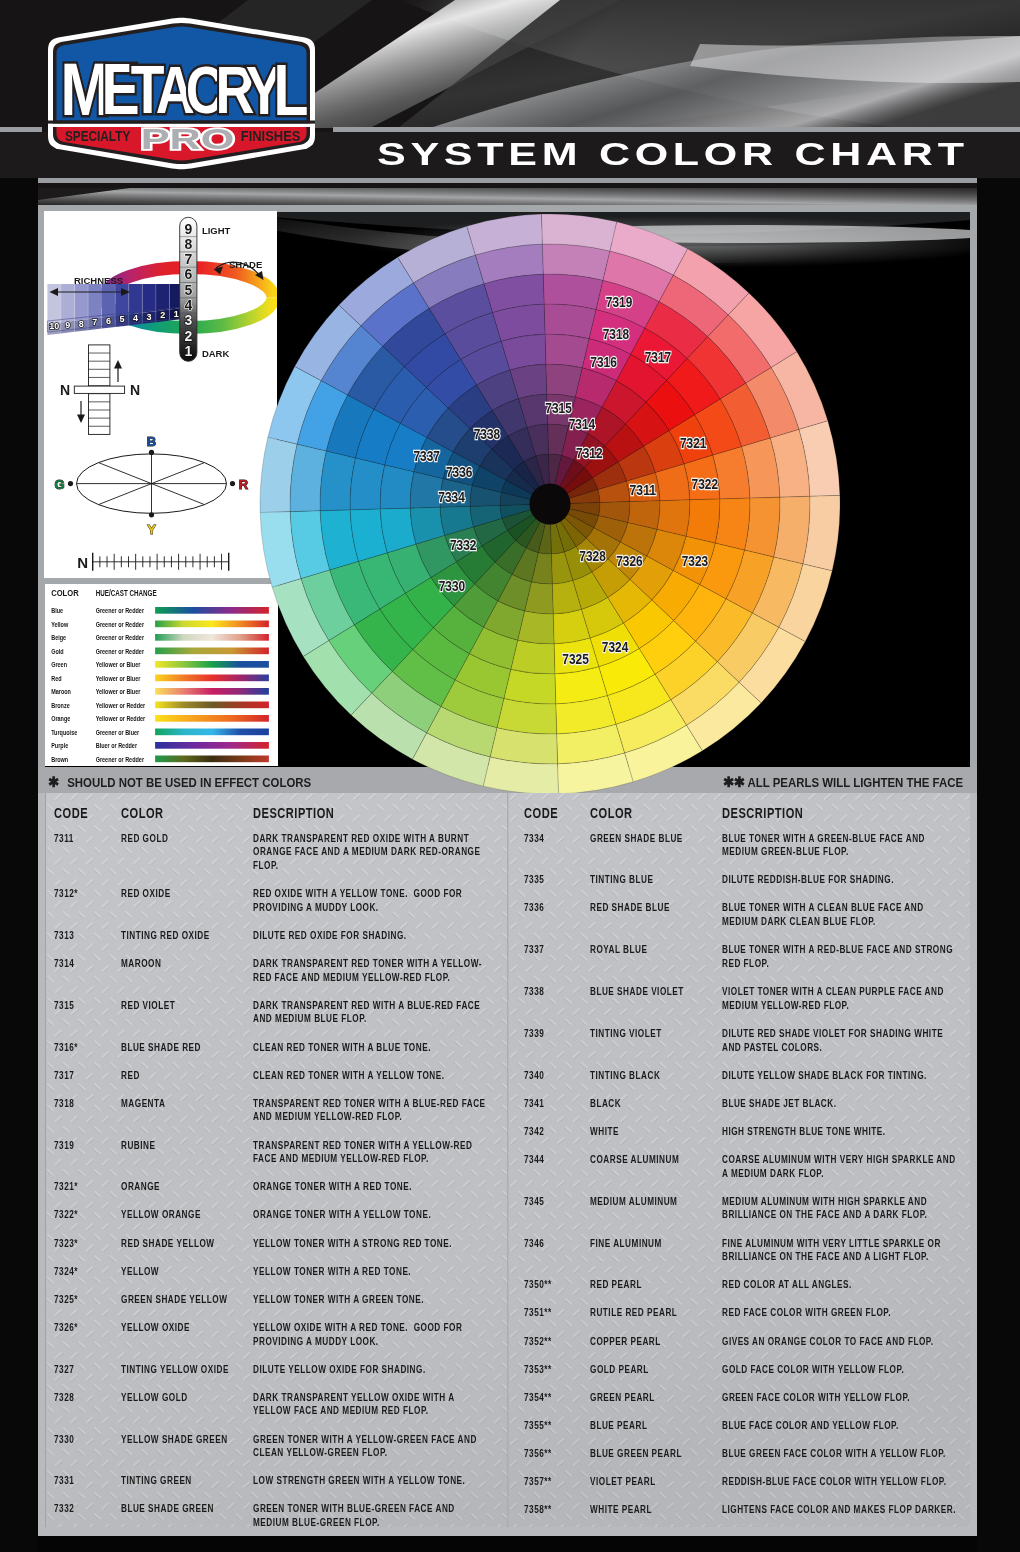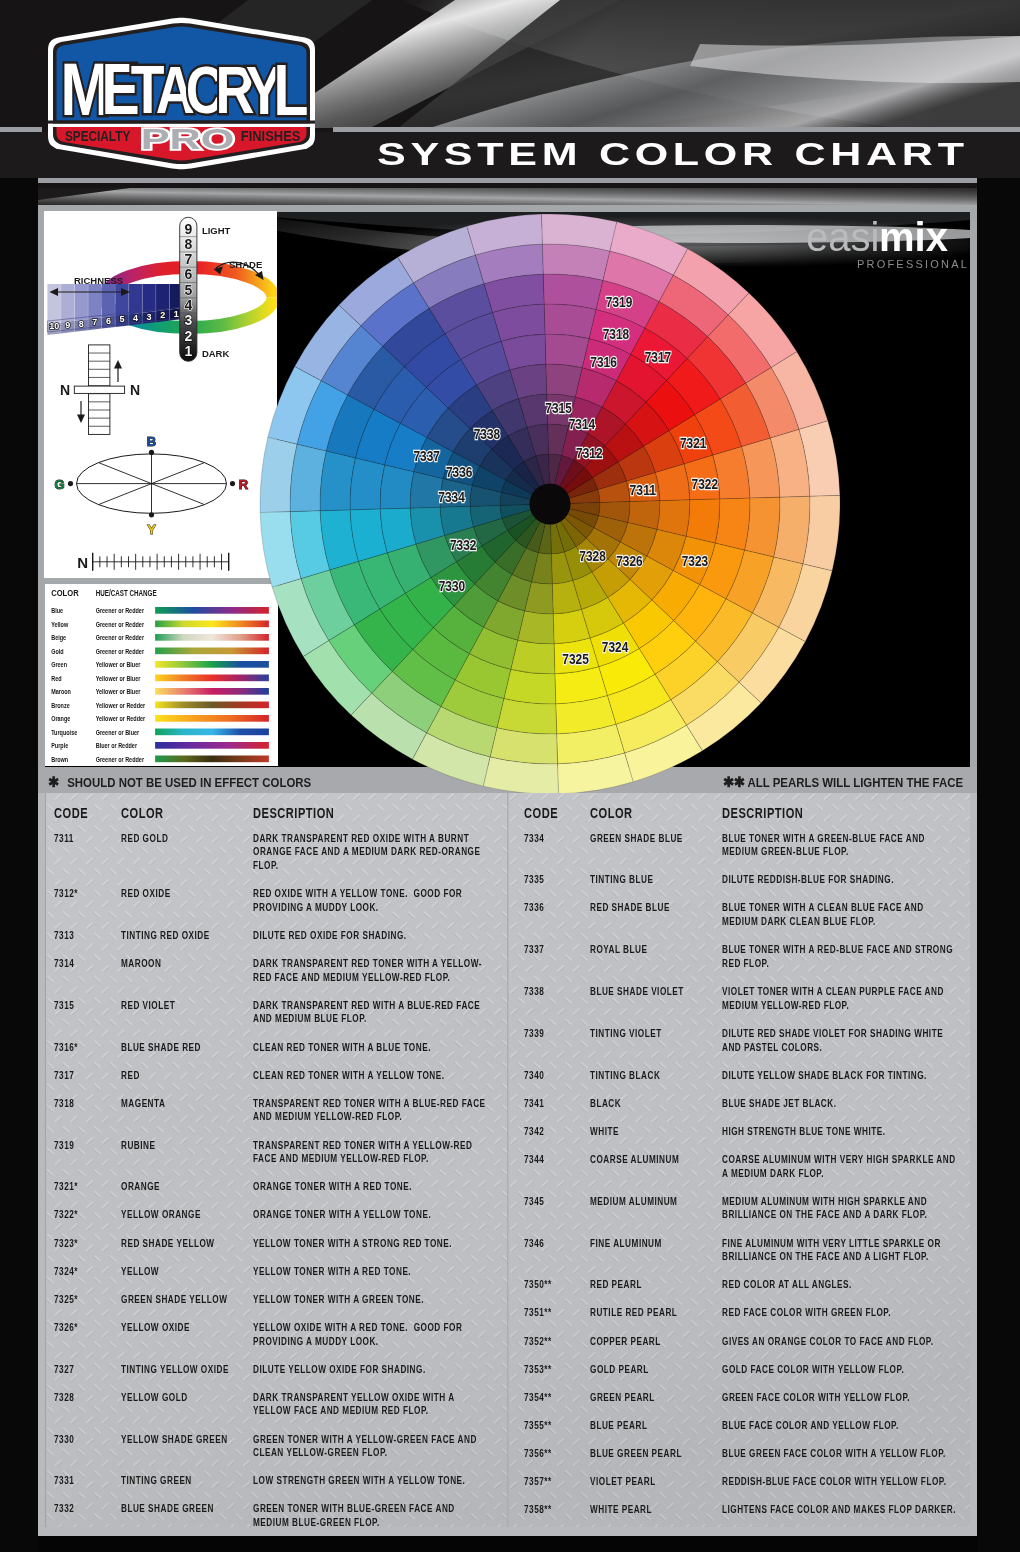--- a/index.html
+++ b/index.html
@@ -184,27 +184,20 @@
       </defs>
       <rect x="0" y="0" width="926" height="576" fill="#000000"></rect>
       <path d="M150 0 C330 10 520 40 926 8 L926 0 Z" fill="#3a3c3e" opacity="0.5"></path>
       <ellipse cx="640" cy="30" rx="330" ry="26" fill="url(#pg3)" opacity="0.55"></ellipse>
       <ellipse cx="700" cy="22" rx="250" ry="9" fill="#e6e8ea" opacity="0.65"></ellipse>
       <path d="M190 0 C360 26 560 48 926 24 L926 40 C560 66 340 44 170 6 Z" fill="url(#pg2)" opacity="0.45"></path>
       <ellipse cx="250" cy="0" rx="260" ry="40" fill="url(#pg1)" opacity="0.5"></ellipse>
     </svg>
   </div>
 
-  <div class="easimix">
-    <svg width="165" height="58" viewBox="0 0 165 58">
-      <text x="0" y="31" font-family="Liberation Sans, sans-serif" font-size="40" fill="#b9bbbd">easi</text>
-      <text x="73" y="31" font-family="Liberation Sans, sans-serif" font-size="40" font-weight="bold" fill="#ffffff">mix</text>
-      <text x="163" y="48" text-anchor="end" font-family="Liberation Sans, sans-serif" font-size="11" fill="#8b8d8f" letter-spacing="2.2">PROFESSIONAL</text>
-    </svg>
-  </div>
 
   <svg class="wheel" width="1020" height="1552" viewBox="0 0 1020 1552">
     <g id="wheel-sectors">
         <path d="M570.0 503.4 L600.0 502.5 A50.0 50.0 0 0 0 597.9 489.6 L569.2 498.3 A20.0 20.0 0 0 1 570.0 503.4 Z" fill="#873b0b" stroke="#1a1a1a" stroke-opacity="0.35" stroke-width="0.55"></path>
         <path d="M569.2 498.3 L597.9 489.6 A50.0 50.0 0 0 0 592.5 477.7 L567.0 493.5 A20.0 20.0 0 0 1 569.2 498.3 Z" fill="#77240b" stroke="#1a1a1a" stroke-opacity="0.35" stroke-width="0.55"></path>
         <path d="M567.0 493.5 L592.5 477.7 A50.0 50.0 0 0 0 584.3 467.6 L563.7 489.4 A20.0 20.0 0 0 1 567.0 493.5 Z" fill="#760c0c" stroke="#1a1a1a" stroke-opacity="0.35" stroke-width="0.55"></path>
         <path d="M563.7 489.4 L584.3 467.6 A50.0 50.0 0 0 0 573.7 460.0 L559.5 486.4 A20.0 20.0 0 0 1 563.7 489.4 Z" fill="#6f0e1b" stroke="#1a1a1a" stroke-opacity="0.35" stroke-width="0.55"></path>
         <path d="M559.5 486.4 L573.7 460.0 A50.0 50.0 0 0 0 561.5 455.3 L554.6 484.5 A20.0 20.0 0 0 1 559.5 486.4 Z" fill="#64183d" stroke="#1a1a1a" stroke-opacity="0.35" stroke-width="0.55"></path>
         <path d="M554.6 484.5 L561.5 455.3 A50.0 50.0 0 0 0 548.5 454.0 L549.4 484.0 A20.0 20.0 0 0 1 554.6 484.5 Z" fill="#4e2646" stroke="#1a1a1a" stroke-opacity="0.35" stroke-width="0.55"></path>
         <path d="M549.4 484.0 L548.5 454.0 A50.0 50.0 0 0 0 535.6 456.1 L544.3 484.8 A20.0 20.0 0 0 1 549.4 484.0 Z" fill="#3b2549" stroke="#1a1a1a" stroke-opacity="0.35" stroke-width="0.55"></path>

